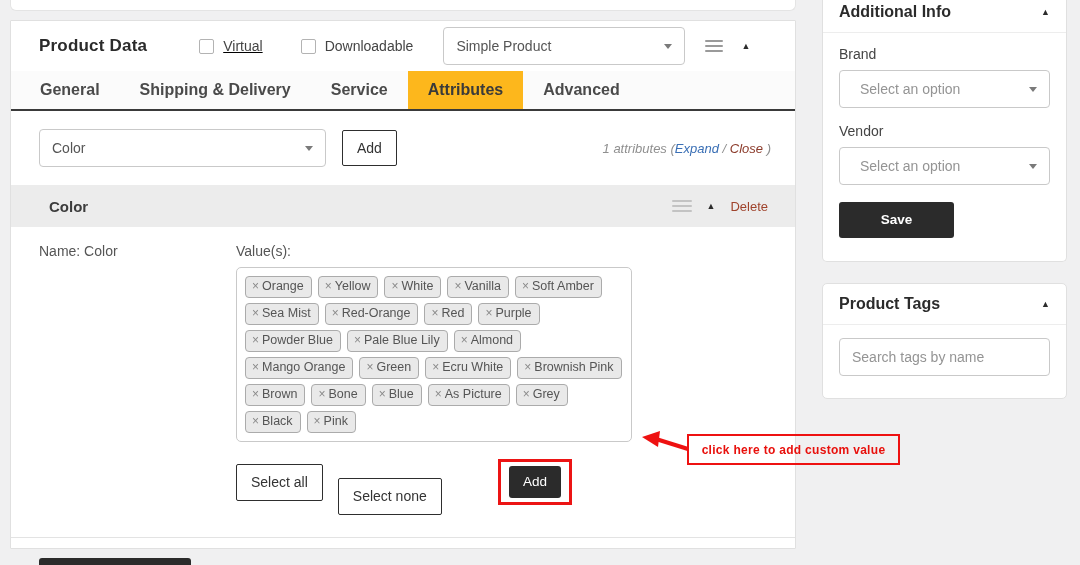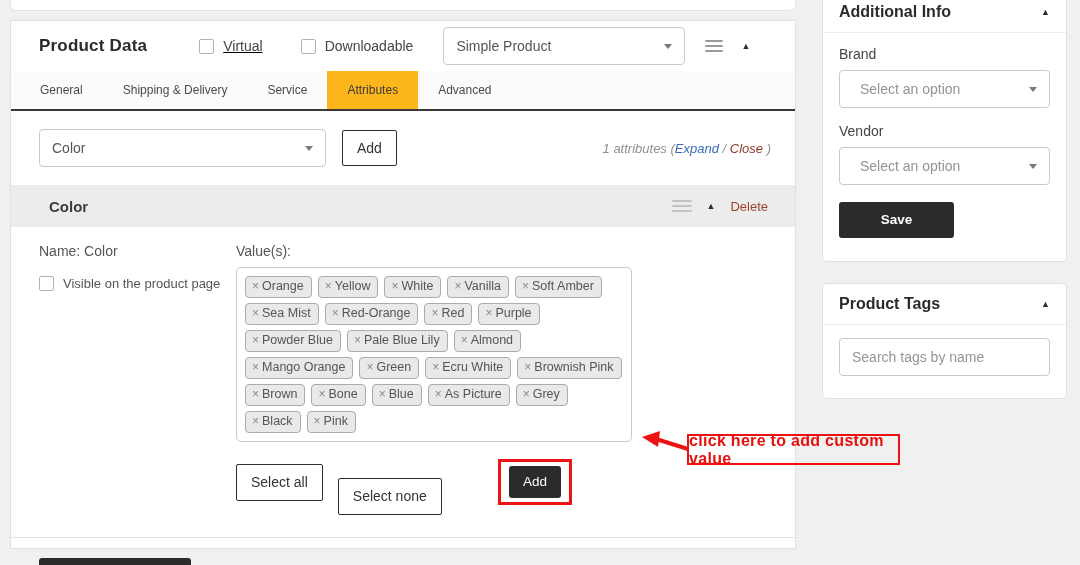--- a/index.html
+++ b/index.html
@@ -31,21 +31,21 @@
   .sel.placeholder { color:#949494; }
   .type-select { margin-left:30px; width:242px; }
 
   .burger { display:inline-flex; flex-direction:column; gap:3px; margin-left:20px; }
   .burger i { display:block; width:18px; height:2px; background:#9a9a9a; border-radius:1px; }
   .burger.light i { background:#c3c3c3; width:20px; }
   .toggle-up { font-size:9px; color:#2b2b2b; margin-left:18px; line-height:1; }
 
   .tabbar { height:40px; background:#fbfbfb; border-bottom:2px solid #3a3a3a;
     display:flex; align-items:stretch; padding-left:9px; }
-  .tab { display:flex; align-items:center; padding:0 20px; font-size:12px; font-weight:400;
+  .tab { display:flex; align-items:center; padding:0 20px; font-size:16px; font-weight:700;
     color:#4a4a4a; cursor:pointer; }
   .tab.active { background:#fdb71c; color:#3a3a3a; }
 
   .attr-toolbar { display:flex; align-items:center; padding:18px 24px 18px 28px; }
   .attr-select { width:287px; }
   .btn-outline { background:#fff; border:1px solid #2e2e2e; border-radius:2px;
     font-size:14px; color:#333; padding:9px 14px; line-height:1.2; cursor:pointer; }
   .add-attr { margin-left:16px; }
   .attr-summary { margin-left:auto; font-style:italic; font-size:13px; color:#8f8f8f; }
   .attr-summary .lnk-expand { color:#3a6fb5; cursor:pointer; }
@@ -76,21 +76,21 @@
   .red-wrap { margin-left:auto; border:3px solid #ec1414; padding:4px 8px; display:inline-flex; }
   .btn-dark { background:#2b2b2b; color:#fff; border:none; border-radius:3px;
     font-size:13.5px; padding:8px 14px; cursor:pointer; line-height:1.2; }
   .btn-dark.bold { font-weight:700; }
 
   .attr-divider { border-top:1px solid #e3e3e3; margin-top:22px; }
   .save-attr { margin:20px 0 0 28px; padding:10px 25px; font-size:14px; }
 
   
   .ann-box { position:absolute; left:687px; top:434px; width:213px; height:31px;
-    border:2px solid #ee1111; color:#e8100c; font-size:16px; font-weight:700;
+    border:2px solid #ee1111; color:#e8100c; font-size:12px; font-weight:700;
     display:flex; align-items:center; justify-content:center; letter-spacing:.3px; }
   .ann-arrow { position:absolute; left:641px; top:428px; }
 
   
   .side-panel { position:absolute; left:822px; width:245px; background:#fff;
     border:1px solid #e0e0e0; border-radius:5px; }
   .sp-info { top:0; height:262px; border-top:none; border-radius:0 0 5px 5px; }
   .sp-tags { top:283px; height:116px; }
   .side-hdr { display:flex; align-items:center; padding:11px 16px 11px 16px; border-bottom:1px solid #ededed; }
   .sp-info .side-hdr { padding-top:3px; }
@@ -165,24 +165,20 @@
             <i></i>
           </span>
         <span class="toggle-up">▲</span>
         <span class="delete-link">Delete</span>
       </span>
     </div>
 
     <div class="attr-body">
       <div class="col-left">
         <div class="name-label">Name: Color</div>
-        <div class="visible-row">
-          <span class="chk"></span>
-          <span class="chk-label">Visible on the product page</span>
-        </div>
       </div>
       <div class="col-right">
         <div class="values-label">Value(s):</div>
         <div class="tagbox" id="taglist">
             <span class="tag"><span class="x">×</span>Orange</span>
             <span class="tag"><span class="x">×</span>Yellow</span>
             <span class="tag"><span class="x">×</span>White</span>
             <span class="tag"><span class="x">×</span>Vanilla</span>
             <span class="tag"><span class="x">×</span>Soft Amber</span>
             <span class="tag"><span class="x">×</span>Sea Mist</span>

